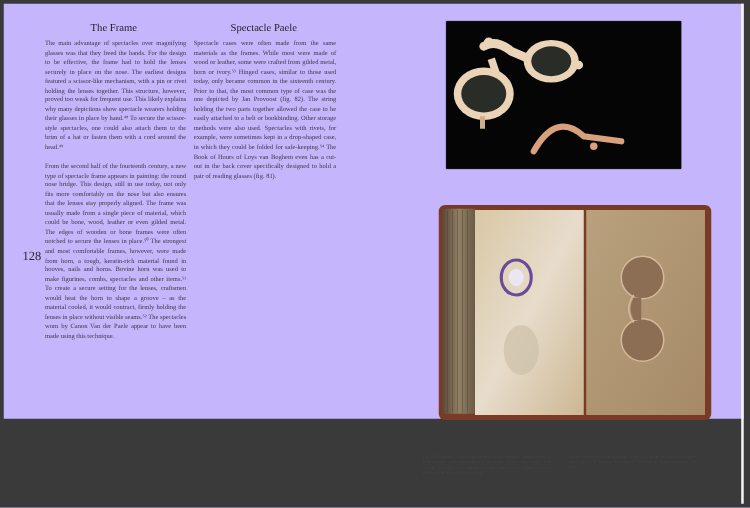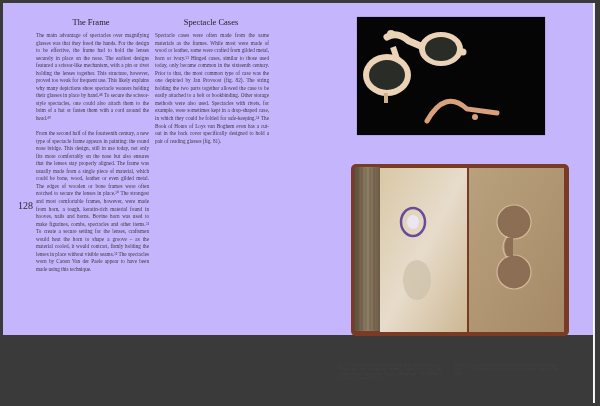--- a/index.html
+++ b/index.html
@@ -53,21 +53,21 @@
 
   <div class="col-title" style="left:38px; top:14px; width:100px;">The Frame</div>
 
   <div class="col-text" style="left:33px; top:29px; width:113px;">
     <p>The main advantage of spectacles over magnifying glasses was that they freed the hands. For the design to be effective, the frame had to hold the lenses securely in place on the nose. The earliest designs featured a scissor-like mechanism, with a pin or rivet holding the lenses together. This structure, however, proved too weak for frequent use. This likely explains why many depictions show spectacle wearers holding their glasses in place by hand.⁴⁸ To secure the scissor-style spectacles, one could also attach them to the brim of a hat or fasten them with a cord around the head.⁴⁹</p>
     <p>From the second half of the fourteenth century, a new type of spectacle frame appears in painting: the round nose bridge. This design, still in use today, not only fits more comfortably on the nose but also ensures that the lenses stay properly aligned. The frame was usually made from a single piece of material, which could be bone, wood, leather or even gilded metal. The edges of wooden or bone frames were often notched to secure the lenses in place.⁵⁰ The strongest and most comfortable frames, however, were made from horn, a tough, keratin-rich material found in hooves, nails and horns. Bovine horn was used to make figurines, combs, spectacles and other items.⁵¹ To create a secure setting for the lenses, craftsmen would heat the horn to shape a groove – as the material cooled, it would contract, firmly holding the lenses in place without visible seams.⁵² The spectacles worn by Canon Van der Paele appear to have been made using this technique.</p>
   </div>
 
   <div class="page-num">128</div>
 
-  <div class="col-title" style="left:152px; top:14px; width:112px;">Spectacle Cases</div>
+  <div class="col-title" style="left:152px; top:14px; width:112px;">Spectacle Paele</div>
 
   <div class="col-text" style="left:152px; top:29px; width:114px;">
     <p>Spectacle cases were often made from the same materials as the frames. While most were made of wood or leather, some were crafted from gilded metal, horn or ivory.⁵³ Hinged cases, similar to those used today, only became common in the sixteenth century. Prior to that, the most common type of case was the one depicted by Jan Provoost (fig. 82). The string holding the two parts together allowed the case to be easily attached to a belt or bookbinding. Other storage methods were also used. Spectacles with rivets, for example, were sometimes kept in a drop-shaped case, in which they could be folded for safe-keeping.⁵⁴ The Book of Hours of Loys van Boghem even has a cut-out in the back cover specifically designed to hold a pair of reading glasses (fig. 81).</p>
   </div>
 
   <div class="photo-top">
     <svg width="188" height="118" viewBox="0 0 188 118">
       <rect width="188" height="118" fill="#050505"></rect>
 
       <path d="M30 20 Q40 14 52 24 L66 30" stroke="#ead3b6" stroke-width="7" fill="none" stroke-linecap="round"></path>

